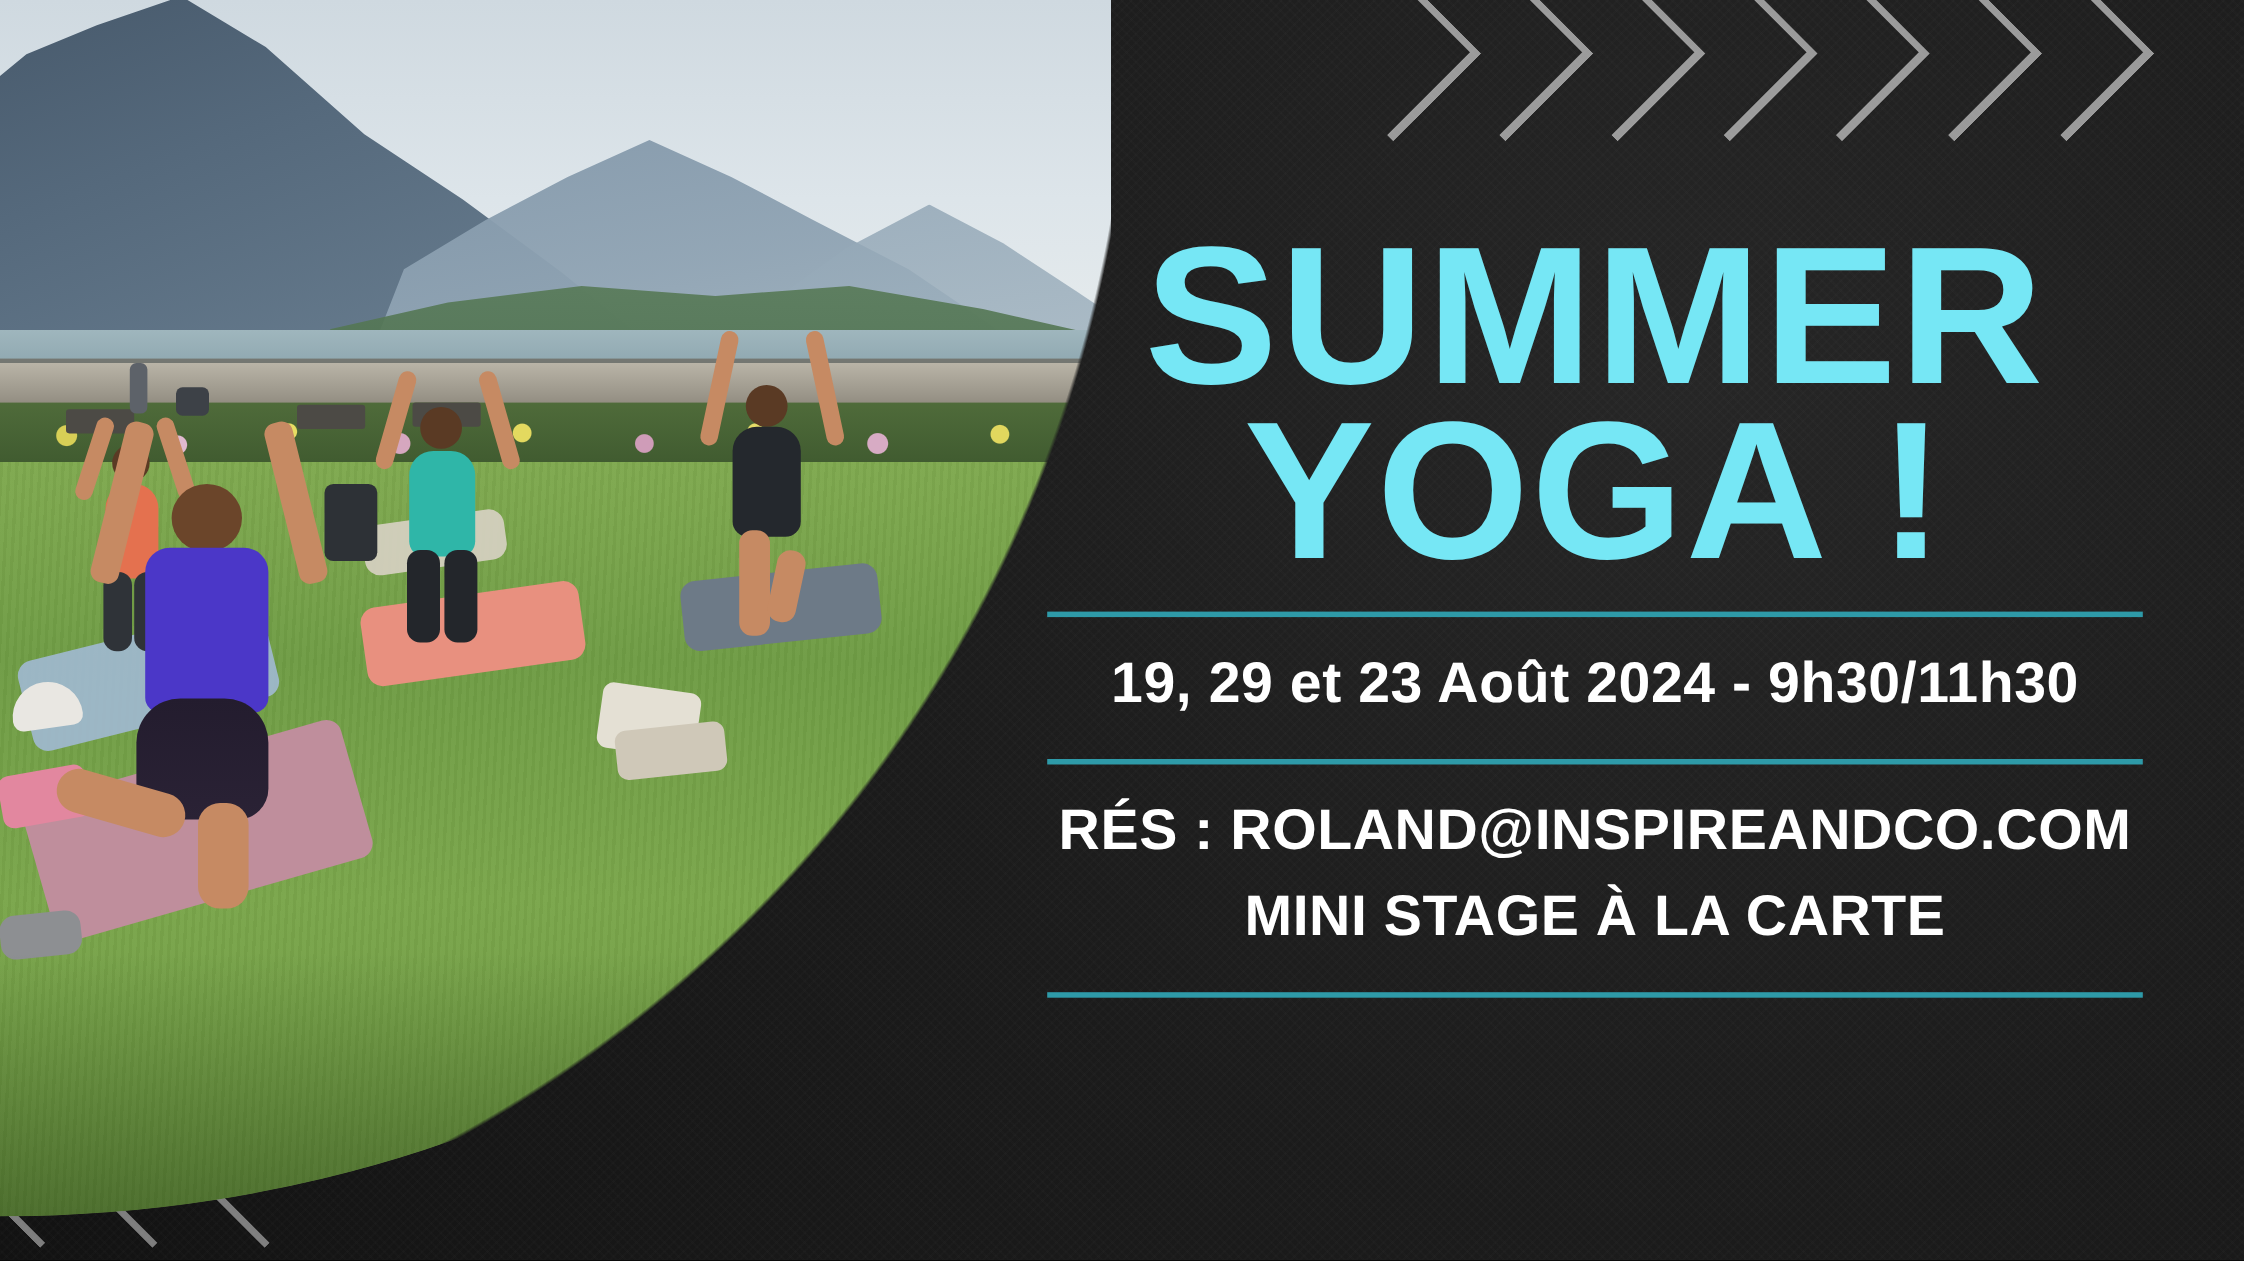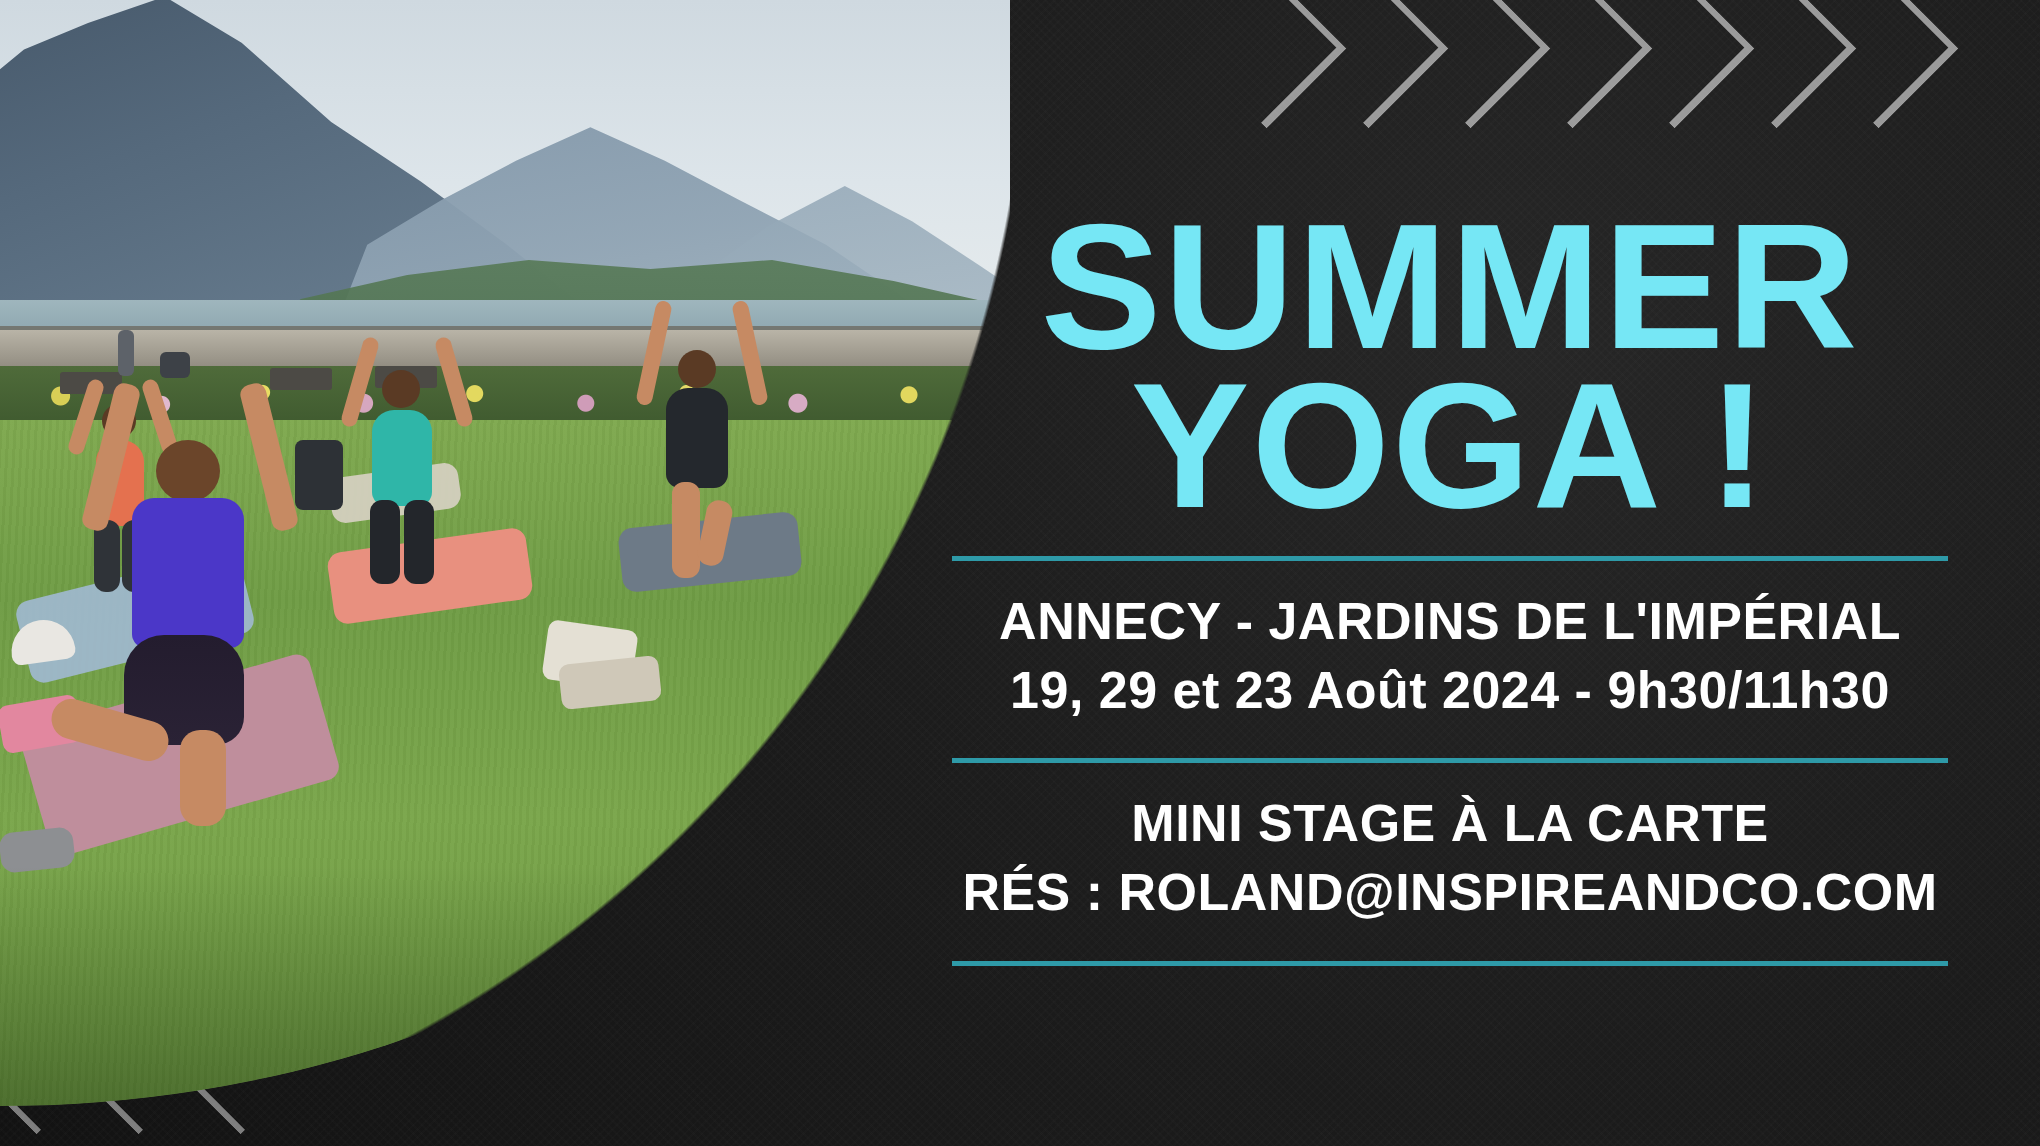--- a/index.html
+++ b/index.html
@@ -323,24 +323,23 @@
       <div class="grass-shade"></div>
     </div>
   </div>
 
   <div class="content">
     <div class="title title-1">SUMMER</div>
     <div class="title title-2">YOGA !</div>
 
     <hr class="rule">
 
-    <div class="line">ANNECY - JARDINS DE L'IMPÉRIAL</div>
     <div class="line">19, 29 et 23 Août 2024 - 9h30/11h30</div>
 
     <hr class="rule rule-tight">
 
+    <div class="line">RÉS : ROLAND@INSPIREANDCO.COM</div>
     <div class="line block-2">MINI STAGE À LA CARTE</div>
-    <div class="line">RÉS : ROLAND@INSPIREANDCO.COM</div>
 
     <hr class="rule rule-last">
   </div>
 
 </div>
 
 </body></html>

